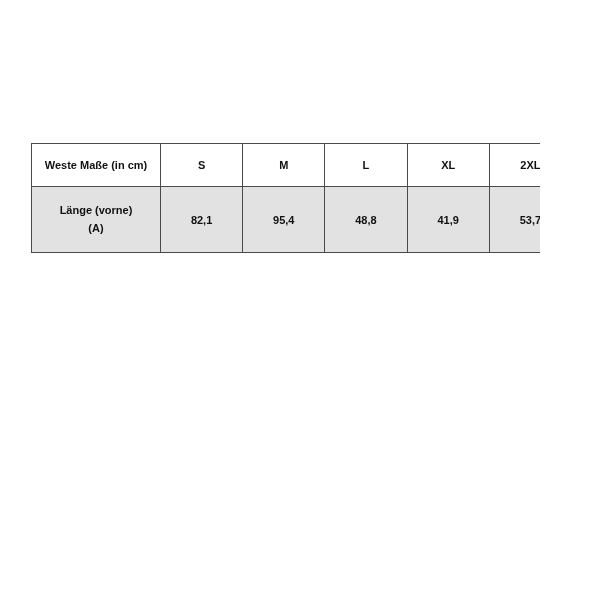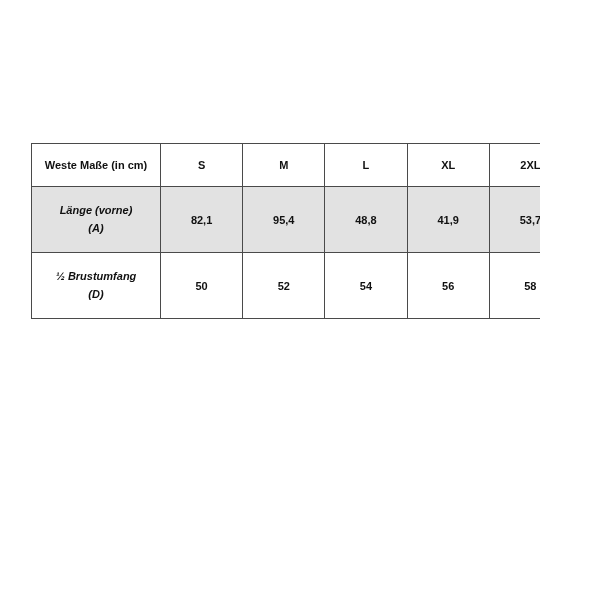--- a/index.html
+++ b/index.html
@@ -47,21 +47,20 @@
     height: 65px;
   }
   table.size-table tr.shaded td {
     background: #e2e2e2;
   }
   .row-label {
     line-height: 1.55;
   }
   .row-label span {
     display: block;
-    font-style: italic;
   }
 </style>
 </head>
 <body>
 
 <div class="page">
   <div class="size-table-wrap">
     <table class="size-table">
       <tbody>
         <tr class="header-row">
@@ -82,29 +81,16 @@
           </td>
           <td>82,1</td>
           <td>95,4</td>
           <td>48,8</td>
           <td>41,9</td>
           <td>53,7</td>
         </tr>
 
 
 
-        <tr class="data-row">
-          <td class="label-col">
-            <div class="row-label">
-              <span>½ Brustumfang</span>
-              <span>(D)</span>
-            </div>
-          </td>
-          <td>50</td>
-          <td>52</td>
-          <td>54</td>
-          <td>56</td>
-          <td>58</td>
-        </tr>
       </tbody>
     </table>
   </div>
 </div>
 
 </body></html>

